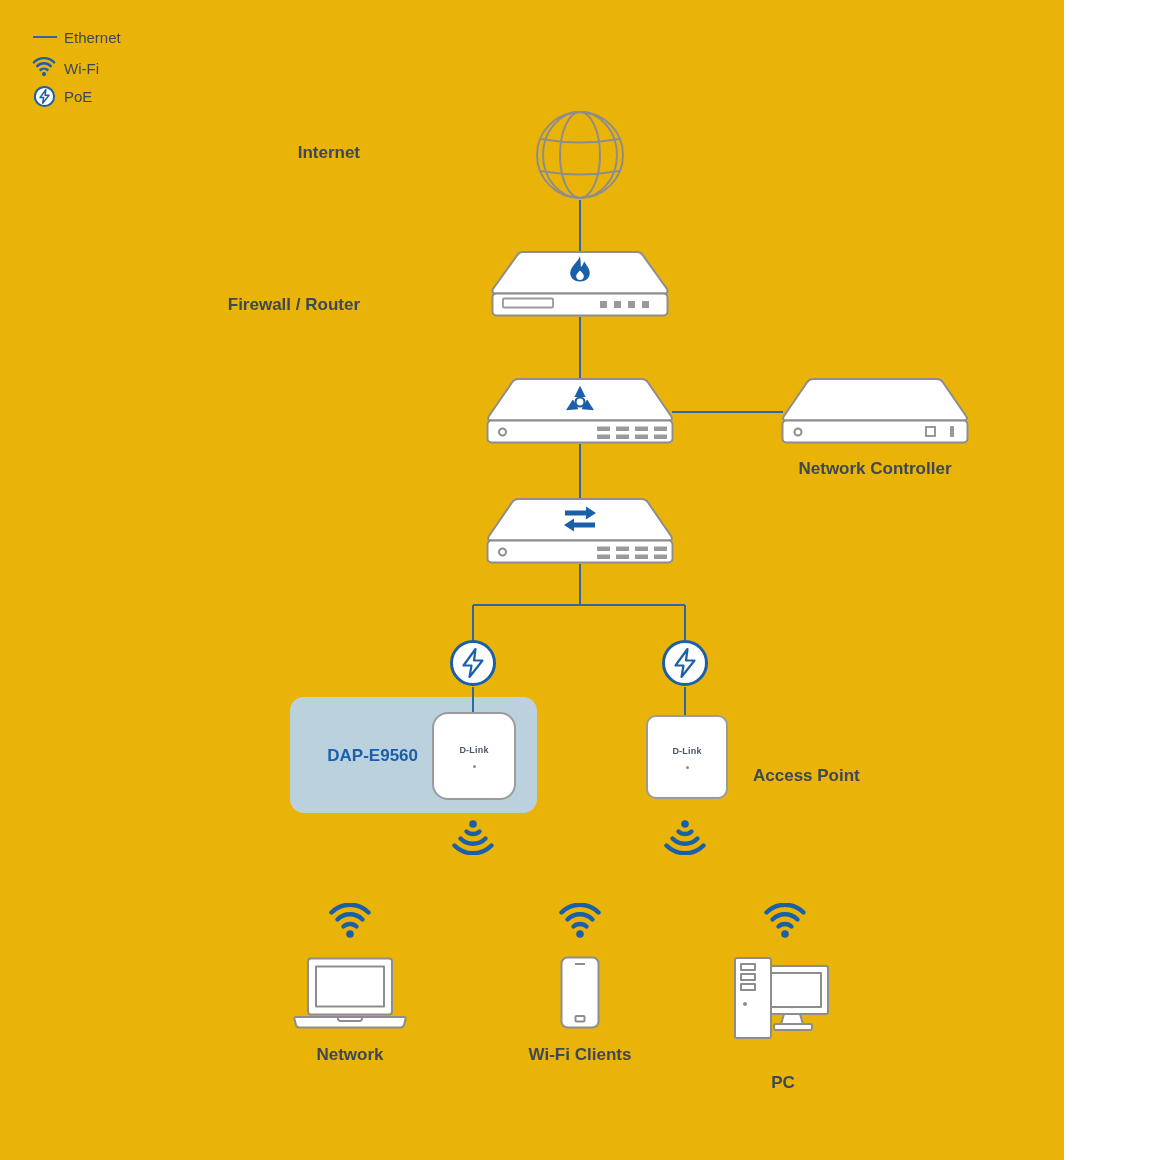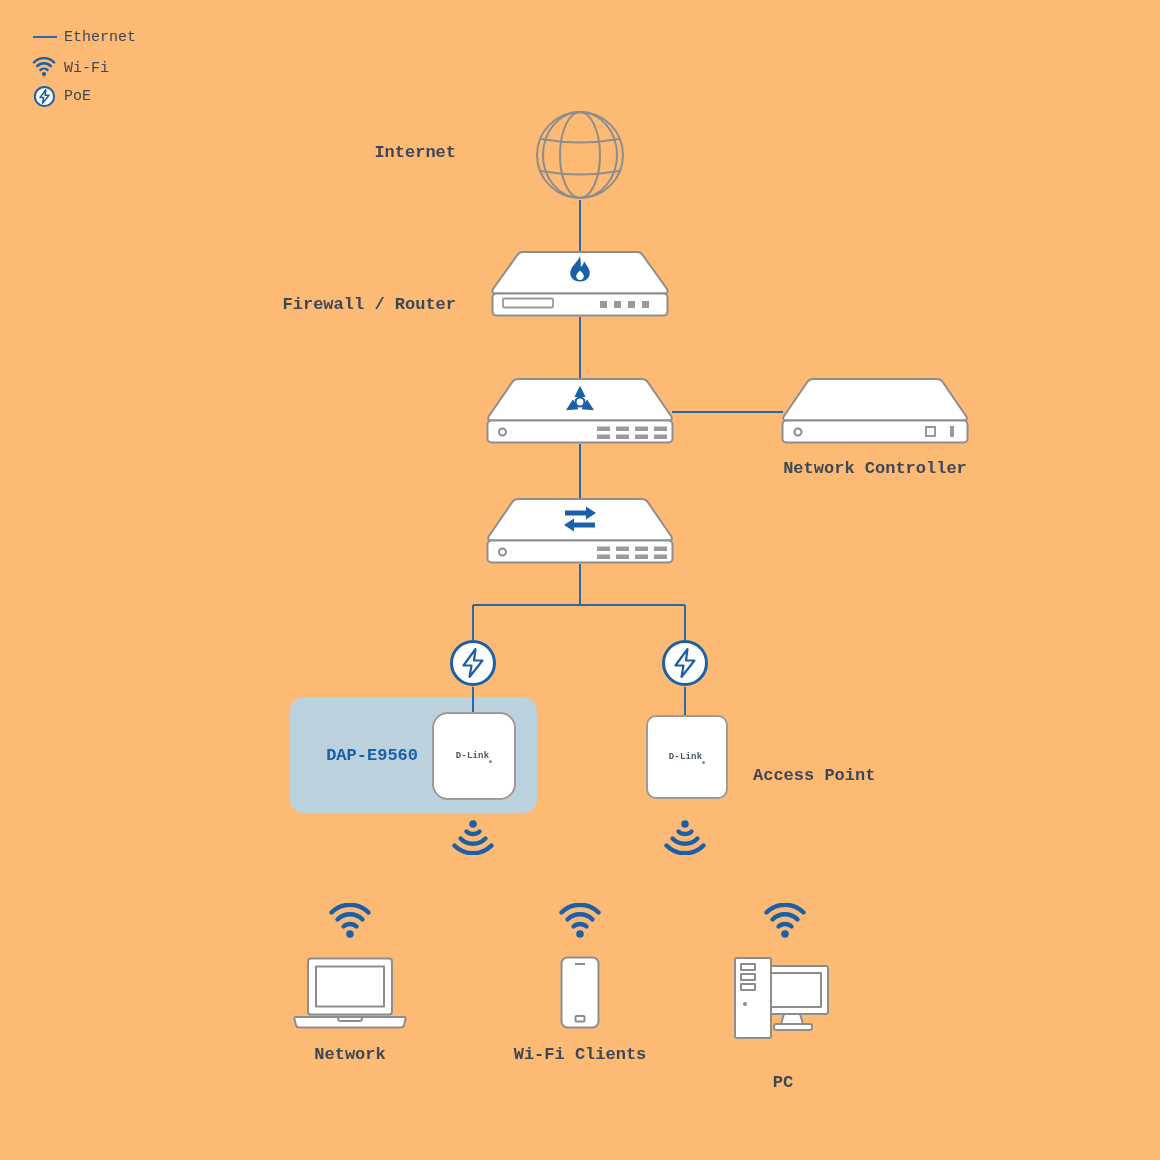--- a/index.html
+++ b/index.html
@@ -1,29 +1,29 @@
 <!DOCTYPE html>
 <html><head>
 <meta charset="utf-8">
 <style>
   html,body{margin:0;padding:0;background:#ffffff;}
   #canvas{
-    position:relative;width:1160px;height:1160px;background:#fdba74;
-    font-family:Liberation Mono, monospace;overflow:hidden;
+    position:relative;width:1064px;height:1160px;background:#eab308;
+    font-family:Liberation Sans, sans-serif;overflow:hidden;
   }
   .abs{position:absolute;}
   .node-label{font-size:17px;font-weight:600;color:#3d4757;white-space:nowrap;}
   .right-label{text-align:right;}
   .center-label{text-align:center;}
   .legend-label{font-size:15px;font-weight:500;color:#3d4757;white-space:nowrap;}
   .eth-line{width:24px;height:0;border-top:2.5px solid #2e66a6;}
   .highlight-box{background:#bcd1de;border-radius:14px;}
   .dap-label{font-size:17px;font-weight:700;color:#1b5fa8;text-align:right;white-space:nowrap;}
   .device-square{
-    background:#ffffff;border:2px solid #9b9b9b;display:flex;flex-direction:row;
+    background:#ffffff;border:2px solid #9b9b9b;display:flex;flex-direction:column;
     align-items:center;justify-content:center;box-sizing:border-box;
   }
   .brand-text{font-size:9px;font-weight:700;color:#4a5568;letter-spacing:.2px;}
   .led-dot{width:3px;height:3px;border-radius:50%;background:#8d8d8d;margin-top:10px;}
   .flip{transform:rotate(180deg);}
   svg{display:block;}
 </style>
 </head>
 <body>
 

